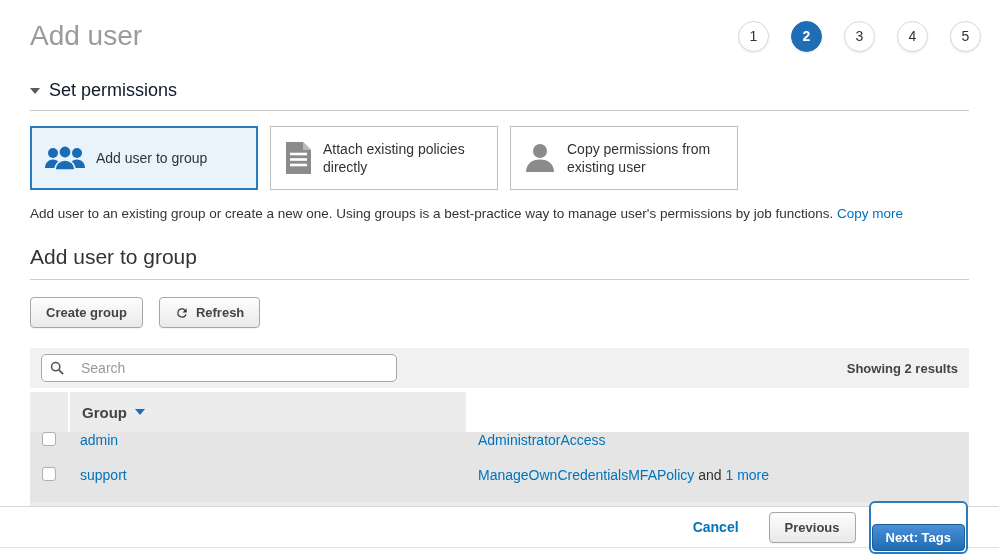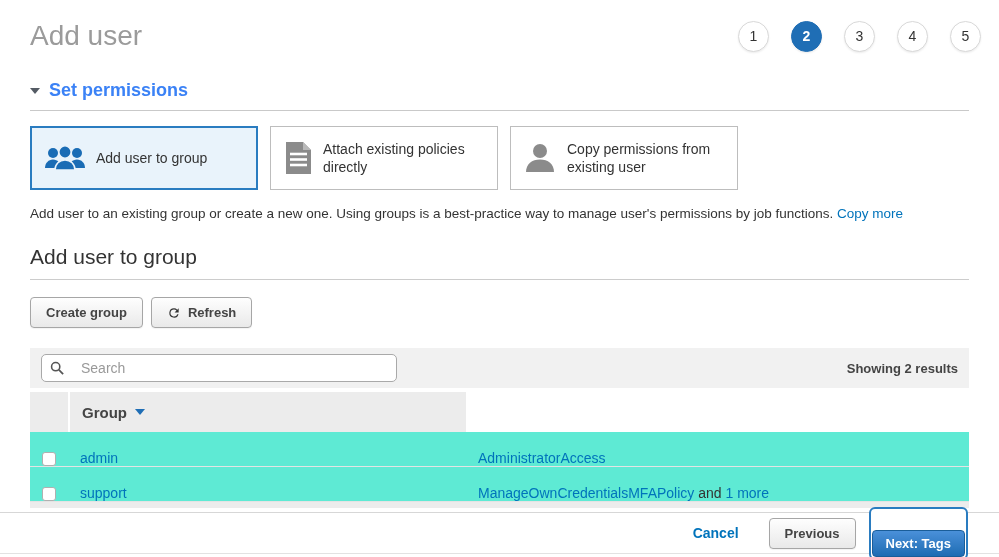--- a/index.html
+++ b/index.html
@@ -13,41 +13,41 @@
   .steps { display: flex; gap: 22px; margin-right: -12px; }
   .step { width: 31px; height: 31px; border-radius: 50%; border: 1px solid #d9d9d9;
     background: #fff; display: flex; align-items: center; justify-content: center;
     font-size: 14px; color: #333; box-shadow: 0 1px 2px rgba(0,0,0,.08); cursor: pointer; }
   .step.active { background: #1f6eb5; border-color: #1f6eb5; color: #fff; font-weight: 700; }
 
   
   .section-head { display: flex; align-items: center; gap: 9px; margin-top: 28px; cursor: pointer; }
   .caret-down { width: 0; height: 0; border-left: 5px solid transparent; border-right: 5px solid transparent;
     border-top: 6px solid #545b64; }
-  .section-title { font-size: 18px; color: #3b82f6; font-weight: bold; }
+  .section-title { font-size: 18px; color: #0f172a; }
   .rule { border-bottom: 1px solid #c9c9c9; margin-top: 9px; }
 
   
   .cards { display: flex; gap: 12px; margin-top: 15px; }
   .card { width: 228px; height: 64px; border: 1px solid #bdbdbd; background: #fff;
     display: flex; align-items: center; padding: 0 12px; gap: 10px; cursor: pointer; }
   .card.selected { border: 2px solid #2a7cc0; background: #e9f3fb; }
   .card-label { font-size: 14px; line-height: 1.3; color: #333; }
   .card-icon { flex: 0 0 auto; display: flex; align-items: center; }
 
   
   .desc { margin-top: 16px; font-size: 13.5px; color: #333; }
   a.link { color: #0073bb; text-decoration: none; cursor: pointer; }
 
   
   .sub-title { margin-top: 24px; font-size: 21px; font-weight: 400; color: #333; }
   .sub-rule { border-bottom: 1px solid #ccc; margin-top: 10px; }
 
   
-  .btn-row { display: flex; gap: 8px; margin-top: 17px; }
+  .btn-row { display: flex; gap: 16px; margin-top: 17px; }
   .btn { display: inline-flex; align-items: center; gap: 7px;
     background: linear-gradient(#fefefe, #e9e9e9); border: 1px solid #a6a6a6; border-radius: 4px;
     padding: 7px 15px; font-size: 13px; font-weight: 700; color: #444; cursor: pointer;
     box-shadow: 0 1px 1px rgba(0,0,0,.05); font-family: "Liberation Sans", sans-serif; }
 
   
   .table { margin-top: 20px; }
   .toolbar { background: #f1f1f1; height: 40px; display: flex; align-items: center;
     justify-content: space-between; padding: 0 11px; }
   .searchbox { width: 356px; height: 28px; background: #fff; border: 1px solid #a9a9a9;
@@ -56,29 +56,29 @@
     font-family: "Liberation Sans", sans-serif; background: transparent; margin-left: 11px; }
   .searchbox input::placeholder { color: #999; }
   .results { font-size: 13px; font-weight: 700; color: #444; }
   .thead { display: flex; gap: 2px; margin-top: 4px; height: 40px; }
   .th { background: #ececec; display: flex; align-items: center; font-size: 15px; font-weight: 700; color: #444; }
   .th-check { width: 38px; }
   .th-group { width: 396px; padding-left: 12px; }
   .th-policies { flex: 1; padding-left: 12px; }
   .sort-caret { width: 0; height: 0; border-left: 5px solid transparent; border-right: 5px solid transparent;
     border-top: 6px solid #1f6eb5; margin-left: 8px; }
-  .tr { display: flex; align-items: flex-end; height: 35px; border-bottom: 1px solid #e4e4e4; background: #5eead4; }
+  .tr { display: flex; align-items: flex-start; height: 35px; border-bottom: 1px solid #e4e4e4; background: #e5e5e5; }
   .td-check { width: 38px; display: flex; justify-content: center; }
   .checkbox { width: 14px; height: 14px; border: 1px solid #b0b0b0; border-radius: 3px; background: #fff; cursor: pointer; }
   .td-group { width: 398px; padding-left: 12px; font-size: 14px; }
   .td-policies { flex: 1; padding-left: 12px; font-size: 14px; }
   .table-bottom { height: 6px; background: #ececec; }
 
   
-  .footer { position: absolute; left: 0; right: 0; bottom: 3px; height: 42px; background: #fff;
+  .footer { position: absolute; left: 0; right: 0; bottom: 9px; height: 42px; background: #fff;
     border-top: 1px solid #d7d7d7; border-bottom: 1px solid #e2e2e2;
     display: flex; align-items: center; justify-content: flex-end; padding-right: 31px; }
   .cancel-link { font-size: 14px; font-weight: 700; margin-right: 30px; }
   .footer .btn { margin-right: 13px; }
   .primary-wrap { border: 2px solid #2a7cc0; border-radius: 6px; padding: 1px; background: #fff; display: inline-block; }
   .btn-primary { background: linear-gradient(#4a90d9, #1e6cb3); border: 1px solid #1a5d99; border-radius: 4px;
     color: #fff; font-weight: 700; font-size: 13px; padding: 5px 13px; cursor: pointer;
     font-family: "Liberation Sans", sans-serif; margin-top: 20px; }
 </style>
 </head>

